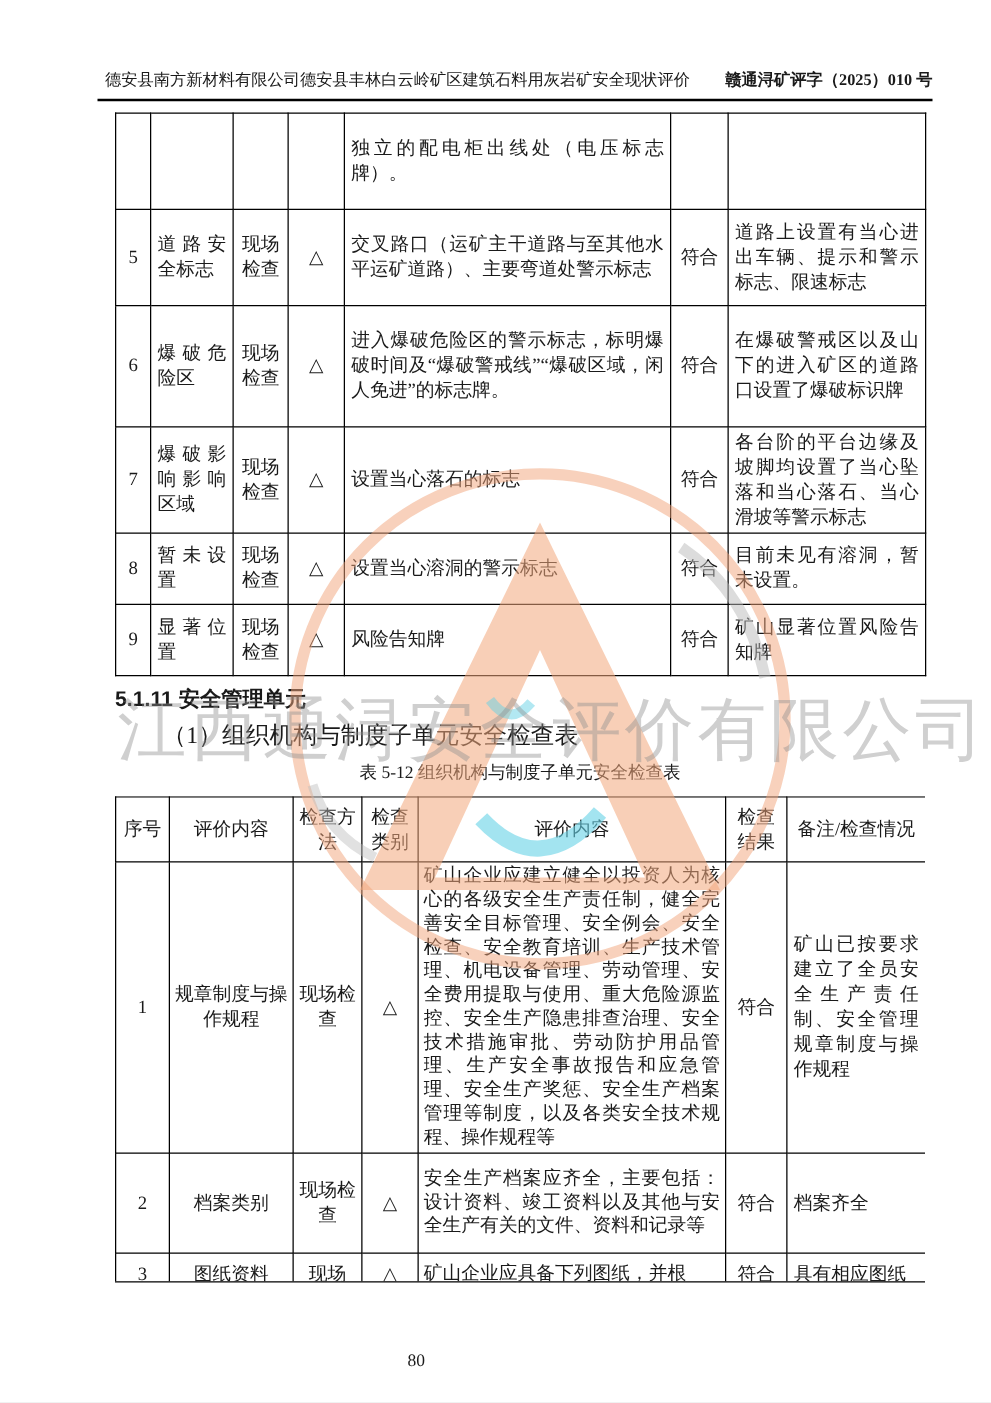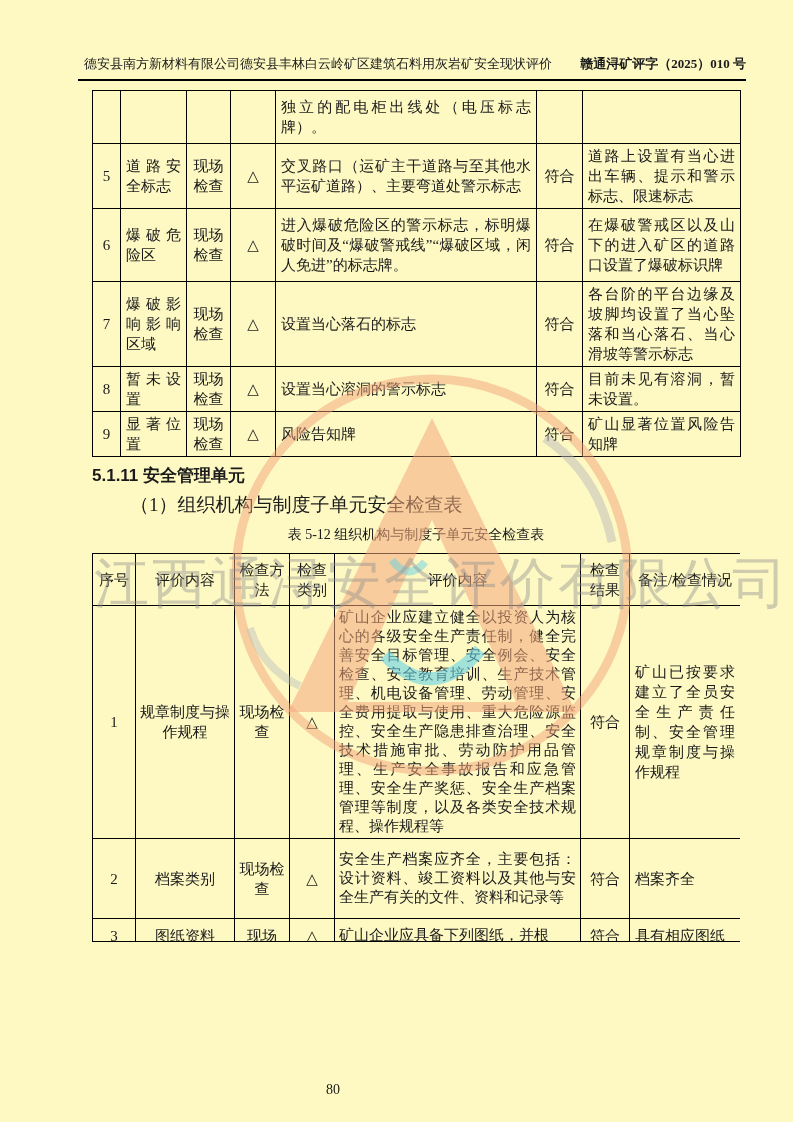--- a/index.html
+++ b/index.html
@@ -1,34 +1,34 @@
 <!DOCTYPE html>
 <html><head>
 <meta charset="utf-8">
 <style>
   html,body{margin:0;padding:0;background:#e8e8e8;}
   .page{
-    position:relative; width:793px; height:1122px; background:#fef9c3;
+    position:relative; width:793px; height:1122px; background:#ffffff;
     margin:0 auto; overflow:hidden;
     font-family:"Liberation Serif", serif; color:#1a1a1a;
   }
   .content{position:absolute; left:92px; top:55px; width:648px;}
   
   .doc-header{
     display:flex; justify-content:space-between; align-items:flex-end;
     padding:0 0 6px 6px; border-bottom:2px solid #000; margin-left:-14px; width:662px;
   }
   .doc-header .h-left{font-size:13px; letter-spacing:0px; white-space:nowrap;}
   .doc-header .h-right{font-size:13px; font-weight:bold; white-space:nowrap;}
   
   table{border-collapse:collapse; table-layout:fixed; width:648px; font-size:15px; line-height:20px;}
   table, td, th{border:1.5px solid #000;}
   td, th{vertical-align:middle; padding:1px 4px; word-break:break-all; overflow:hidden;}
   .c-center{text-align:center; padding:1px 1px;}
-  .c-std{text-align:justify; padding:6px 5px;}
+  .c-std{text-align:justify; padding:18px 5px;}
   .c-note{text-align:justify; padding:2px 5px;}
   .c-eval{text-align:justify; padding:2px 5px;}
   th{font-weight:normal; text-align:center;}
   .tableA{margin-top:9px;}
   .tableB-wrap{height:388px; overflow:hidden; border-bottom:1.5px solid #000; margin-top:3px;}
   .tableB .std-long{line-height:19px; padding:2px 4px;}
   
   .para{margin-top:9px; font-size:19px; line-height:31px; text-align:justify; text-indent:2em;}
   .sec-heading{margin-top:5px; font-size:17px; line-height:27px; font-weight:bold;
     font-family:"Liberation Sans", sans-serif;}

